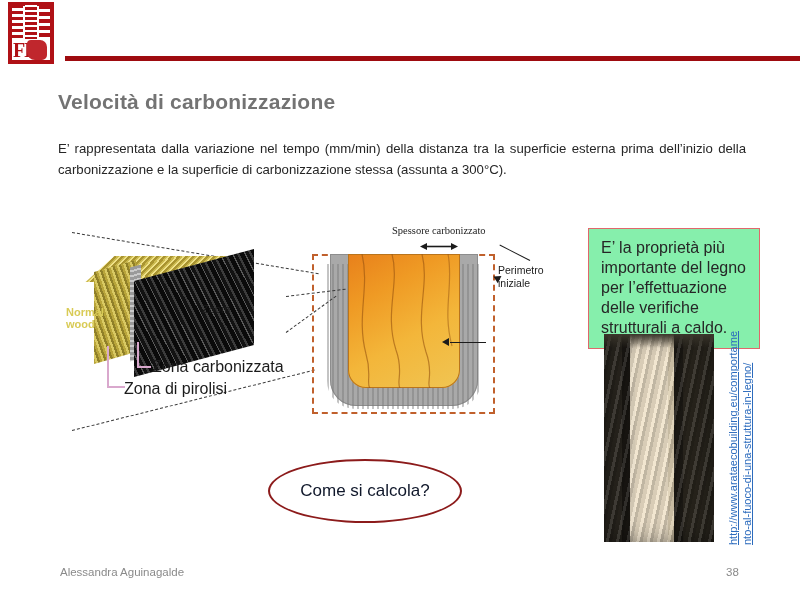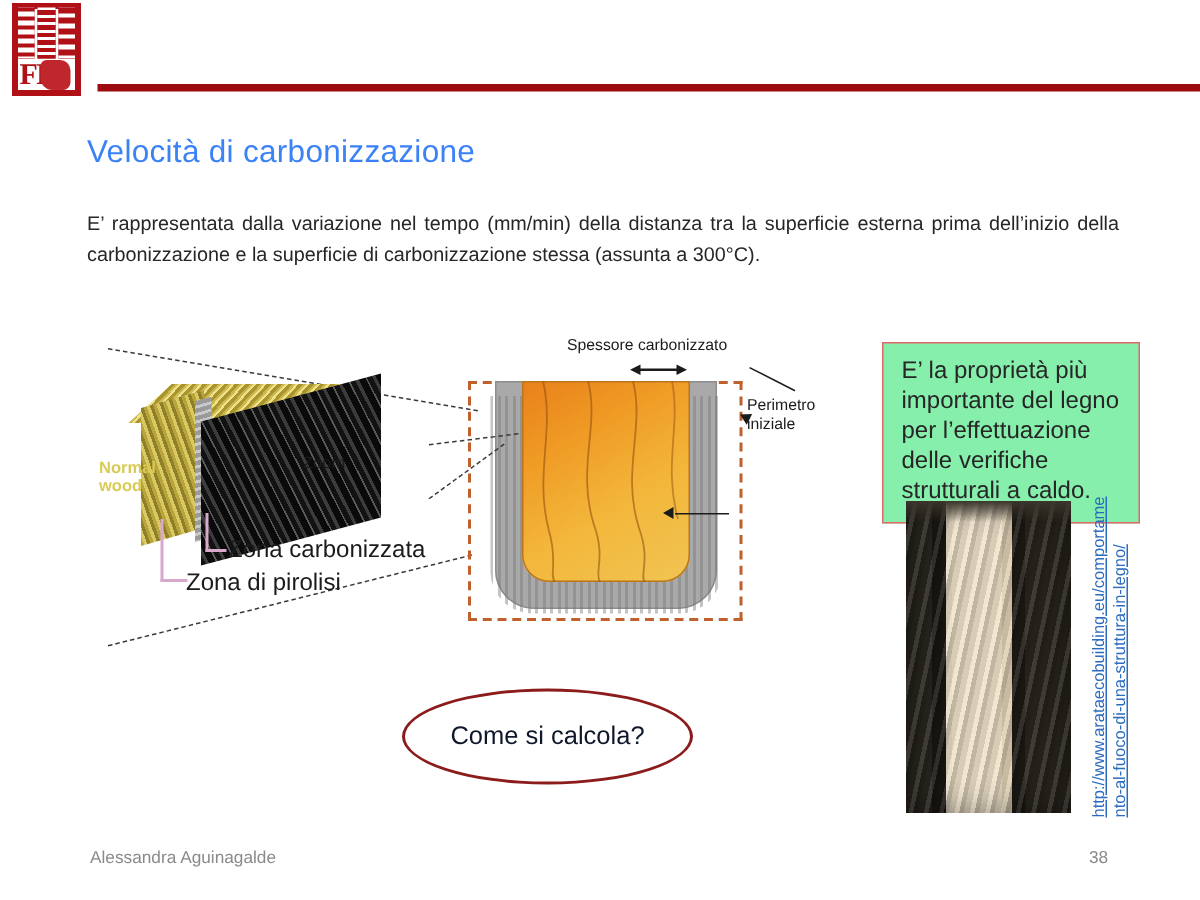--- a/index.html
+++ b/index.html
@@ -84,22 +84,22 @@
     width: 735px;
     height: 5px;
     background: #9e0b0f;
   }
 
   #page-title {
     position: absolute;
     left: 58px;
     top: 76px;
     font-size: 21px;
-    font-weight: normal;
-    color: #3b82f6;
+    font-weight: bold;
+    color: #737373;
     letter-spacing: 0.2px;
   }
 
   
   #intro-paragraph {
     position: absolute;
     left: 58px;
     top: 122px;
     width: 688px;
     font-size: 13.2px;
@@ -252,21 +252,21 @@
     letter-spacing: 0.5px;
     text-shadow: 0 0 2px rgba(120,60,0,.6);
   }
   .cs-label {
     position: absolute;
     font-size: 10.5px;
     line-height: 13px;
     color: #1b1b1b;
     white-space: nowrap;
   }
-  #cs-label-spessore { left: 78px;  top: 2px;  font-size: 10.5px; }
+  #cs-label-spessore { left: 92px;  top: 2px;  font-size: 10.5px; font-family: Liberation Serif, serif; }
   #cs-label-perimetro { left: 198px; top: 42px; }
   #cs-label-linea     { left: 185px; top: 112px; }
 
   #cs-arrow-thickness {
     position: absolute;
     left: 120px; top: 20px;
     width: 38px; height: 9px;
   }
   .cs-leader {
     position: absolute;

